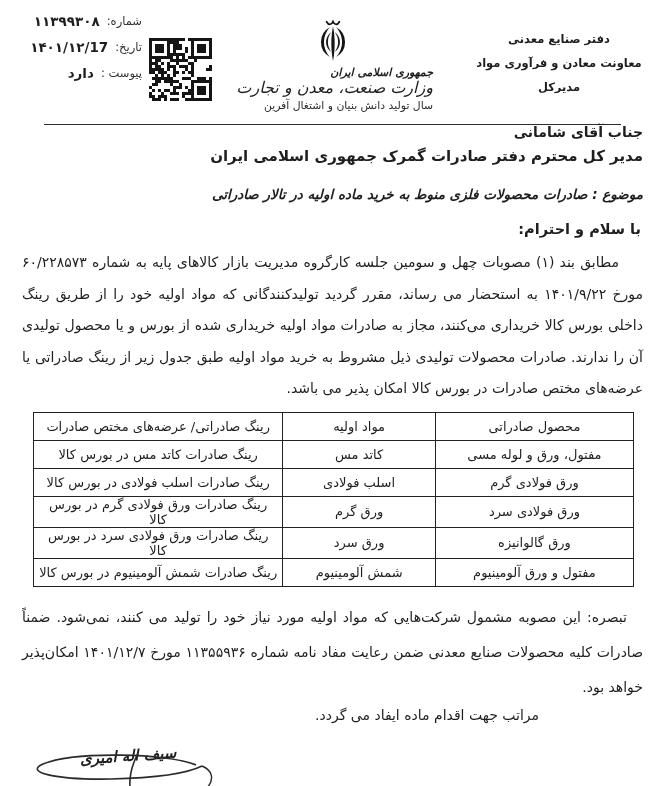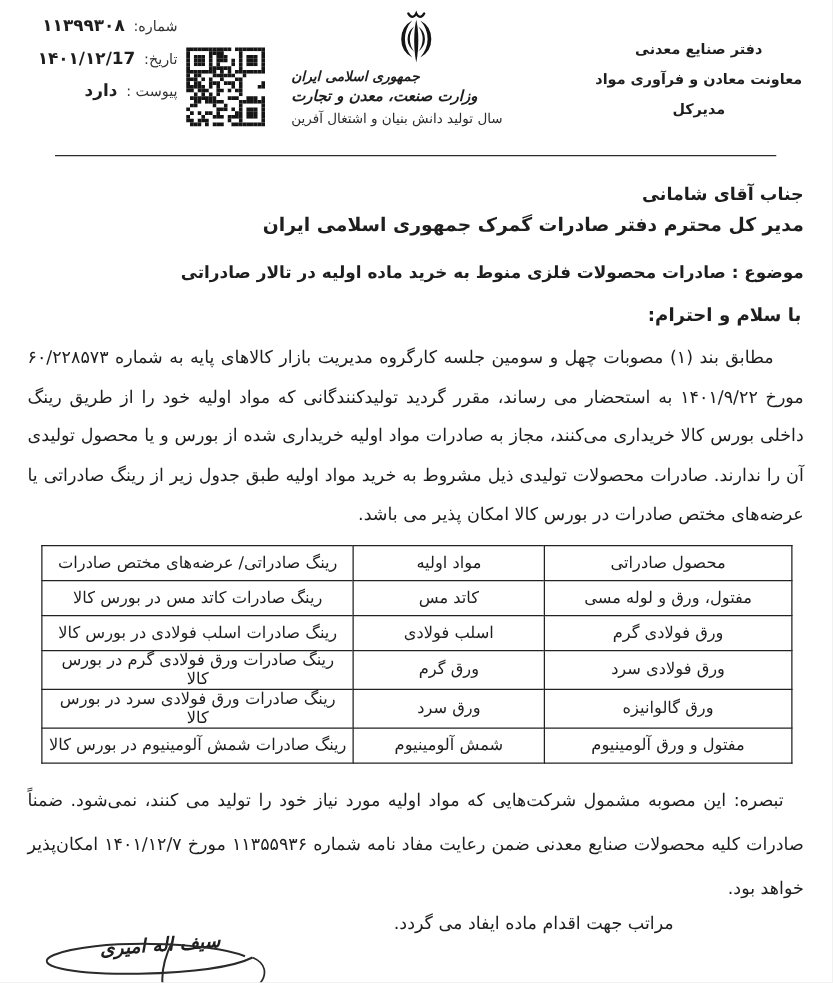--- a/index.html
+++ b/index.html
@@ -4,40 +4,40 @@
 <style>
   html,body { margin:0; padding:0; background:#e8e8e8; }
   .page {
     position:relative; width:666px; height:786px; margin:0 auto;
     background:#ffffff; overflow:hidden;
     font-family:"DejaVu Sans", sans-serif; color:#1e1e1e; direction:rtl;
   }
   
   .hdr-right { position:absolute; top:27px; right:18px; width:178px; text-align:center;
                font-weight:bold; font-size:11.5px; line-height:24px; }
-  .hdr-center { position:absolute; top:7px; left:233px; width:200px; text-align:left; }
+  .hdr-center { position:absolute; top:18px; left:233px; width:200px; text-align:right; }
   .emblem { display:block; margin:0 auto; }
   .country  { font-size:11px;   font-weight:bold; font-style:italic; line-height:15px; margin-top:2px; }
-  .ministry { font-size:12px; font-weight:bold; font-style:italic; line-height:16px; }
+  .ministry { font-size:16px; font-weight:normal; font-style:italic; line-height:16px; }
   .slogan   { font-size:10.8px; line-height:16px; margin-top:2px; color:#2b2b2b; }
   .hdr-left { position:absolute; top:13px; left:6px; width:136px; font-size:11.5px; }
   .hdr-left .row { display:flex; align-items:center; gap:7px; margin-bottom:10px; }
   .hdr-left .lbl { color:#333; white-space:nowrap; }
   .hdr-left .val { font-weight:bold; font-size:13.5px; letter-spacing:0.5px; white-space:nowrap; }
   .qr { position:absolute; top:38px; left:149px; width:63px; height:63px;
         display:grid; grid-template-columns:repeat(21,1fr); grid-template-rows:repeat(21,1fr); }
   .qr div.on  { background:#151515; }
   .qr div.off { background:#ffffff; }
   .divider { position:absolute; top:124px; left:44px; width:577px; height:0;
              border-top:1.6px solid #2c2c2c; }
   
-  .content { position:absolute; top:148px; right:23px; left:22px; text-align:right; }
+  .content { position:absolute; top:124px; right:23px; left:22px; text-align:right; }
   .recipient1 { margin:0;            font-size:14px;   font-weight:bold; }
   .recipient2 { margin:7px 0 0;      font-size:15px;   font-weight:bold; }
-  .subject    { margin:21px 0 0;     font-size:13.5px; font-weight:bold; }
+  .subject    { margin:21px 0 0;     font-size:13.5px; font-weight:bold;font-style:italic; }
   .salutation { margin:19px 2px 0 0; font-size:14.5px; font-weight:bold; }
   .body-par   { margin:10px 0 0; font-size:14px; line-height:31.5px;
                 text-align:justify; text-indent:24px; }
   table.ring { border-collapse:collapse; width:601px; margin:7px 9px 0 auto;
                font-size:13px; table-layout:fixed; }
   table.ring th, table.ring td {
     border:1.6px solid #222; height:27px; padding:0 5px;
     text-align:center; vertical-align:middle; font-weight:normal; }
   table.ring th:nth-child(1), table.ring td:nth-child(1) { width:33%; }
   table.ring th:nth-child(2), table.ring td:nth-child(2) { width:25%; }

